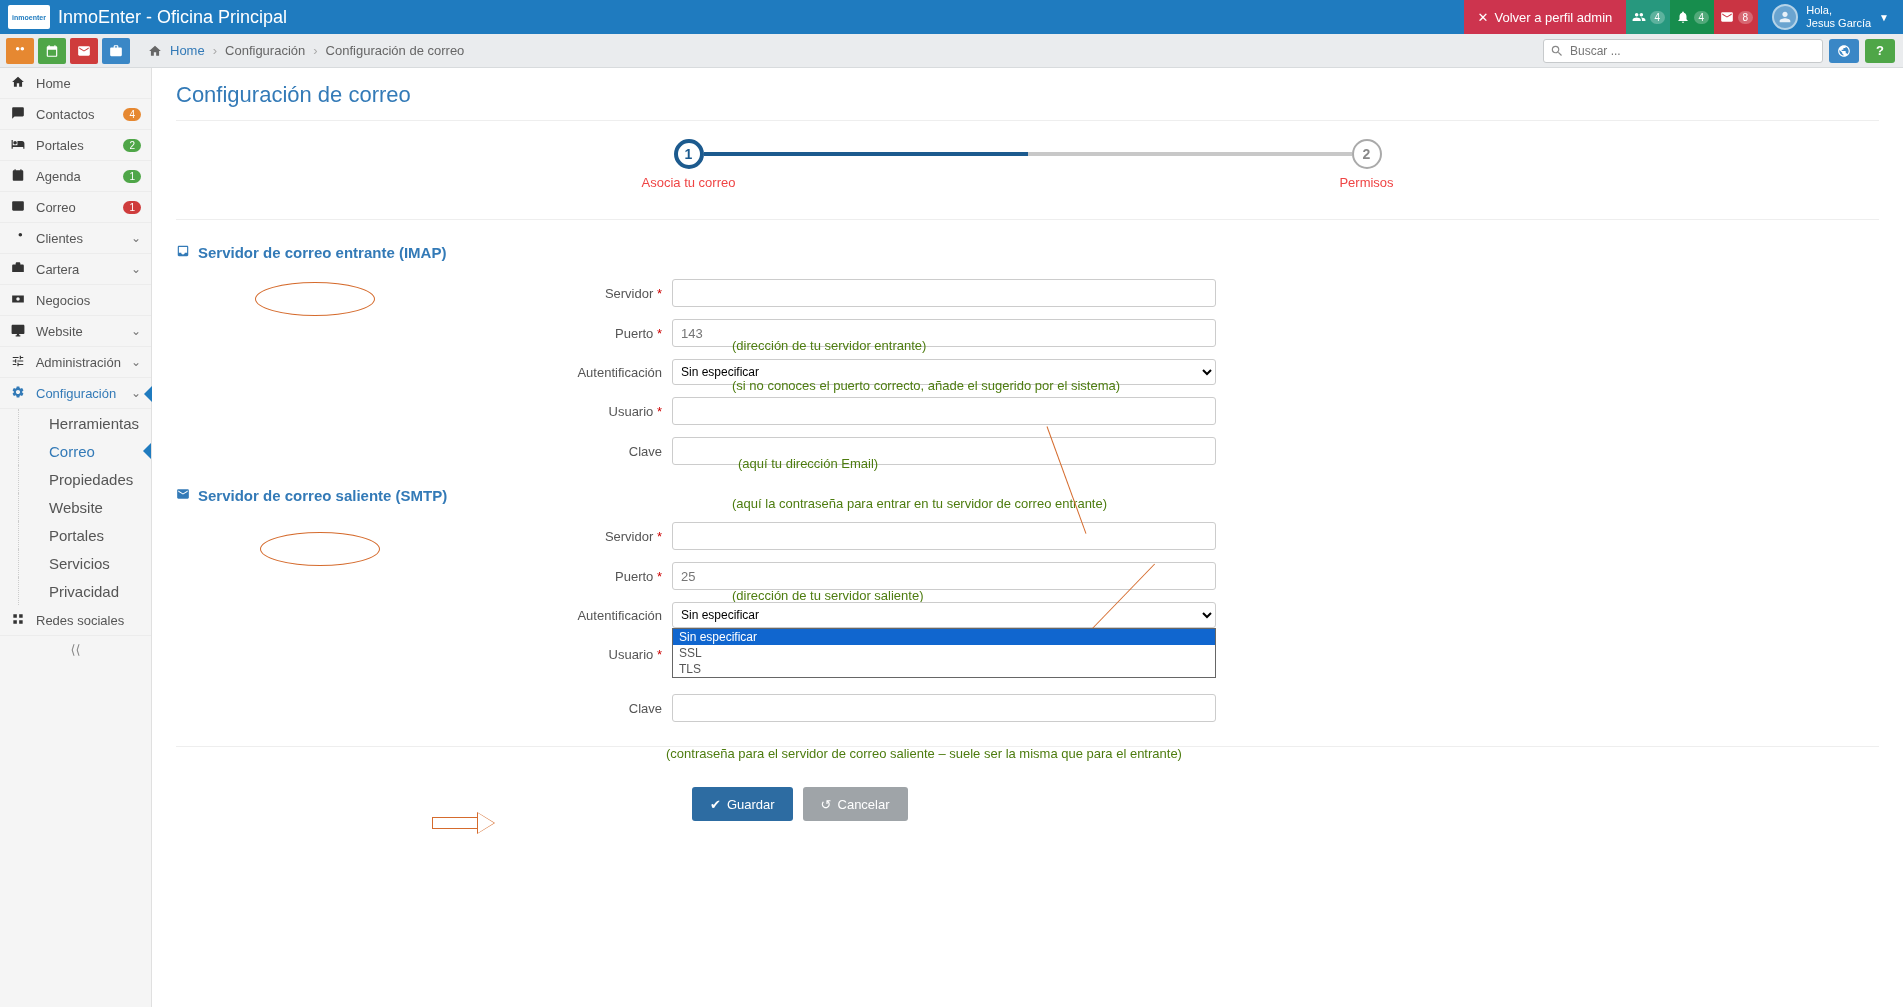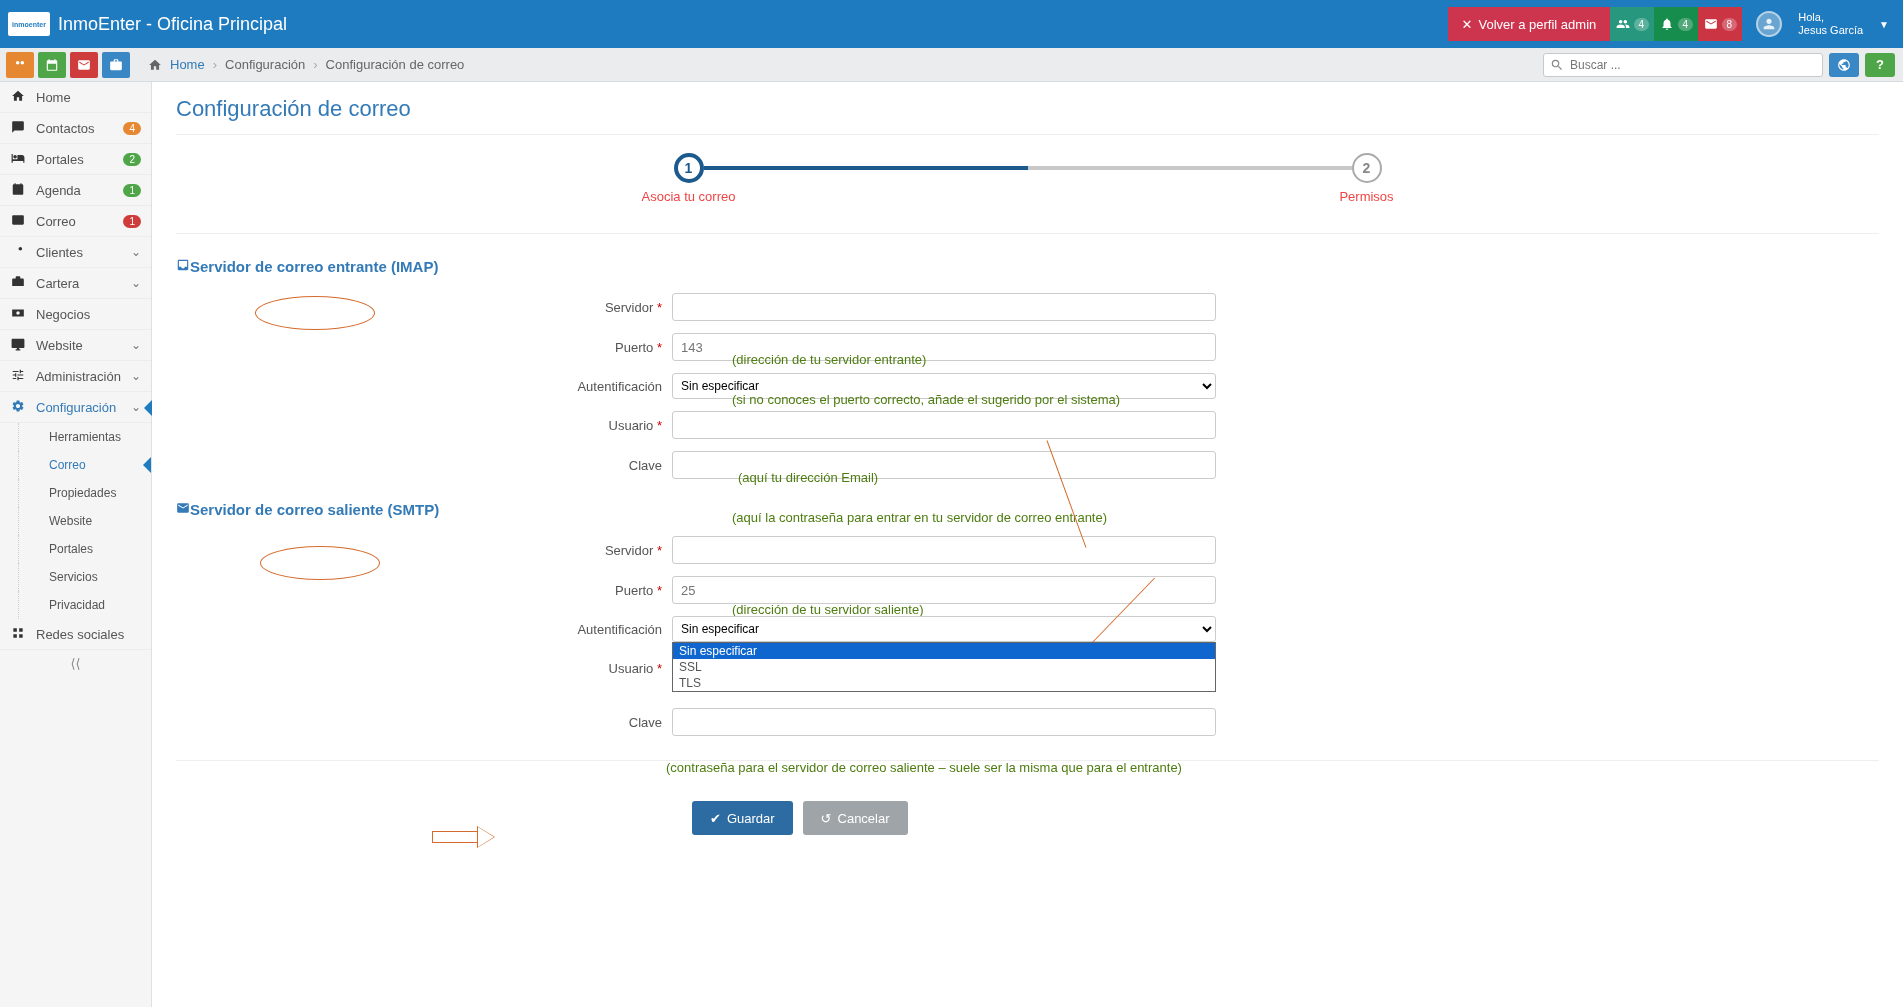--- a/index.html
+++ b/index.html
@@ -1,30 +1,30 @@
 <!DOCTYPE html>
 <html><head>
 <meta charset="utf-8">
 <style>
 * { box-sizing: border-box; margin: 0; padding: 0; }
 body { font-family: "Segoe UI", Arial, sans-serif; font-size: 13px; color: #555; background: #fff; width: 1903px; }
 
 
-.header { background: #1f7bbf; color: #fff; height: 48px; display: flex; align-items: center; }
+.header { background: #1f7bbf; color: #fff; height: 34px; display: flex; align-items: center; }
 .logo { background: #fff; width: 42px; height: 24px; margin: 5px 8px 5px 8px; border-radius: 2px; display: flex; align-items: center; justify-content: center; }
 .logo-text { font-size: 7px; color: #1f7bbf; font-weight: bold; }
 .header-title { font-size: 18px; font-weight: 300; }
 .header-right { margin-left: auto; display: flex; align-items: stretch; height: 34px; }
 .btn-admin { background: #cd344e; color: #fff; padding: 0 14px; display: flex; align-items: center; gap: 6px; cursor: pointer; font-size: 13px; }
 .hdr-btn { width: 44px; display: flex; align-items: center; justify-content: center; gap: 4px; color: #fff; cursor: pointer; }
 .hdr-btn.teal { background: #27987e; }
 .hdr-btn.green { background: #178d4d; }
 .hdr-btn.red { background: #ca3443; }
 .hdr-badge { background: rgba(255,255,255,0.25); border-radius: 8px; font-size: 10px; padding: 1px 5px; }
-.hdr-user { display: flex; align-items: center; gap: 16px; padding: 12px 14px; cursor: pointer; }
+.hdr-user { display: flex; align-items: center; gap: 8px; padding: 12px 14px; cursor: pointer; }
 .avatar { width: 26px; height: 26px; border-radius: 50%; background: #6aa4d0; border: 2px solid #b4d3e8; display: flex; align-items: center; justify-content: center; }
 .user-text { font-size: 11px; line-height: 1.2; }
 
 
 .toolbar-row { background: #eaecee; border-bottom: 1px solid #d8dbdd; height: 34px; display: flex; align-items: center; }
 .tool-btns { display: flex; gap: 4px; padding: 4px 6px; }
 .tb { width: 28px; height: 26px; border-radius: 2px; display: flex; align-items: center; justify-content: center; color: #fff; cursor: pointer; font-size: 14px; }
 .tb.orange { background: #e68831; }
 .tb.green2 { background: #4fa648; }
 .tb.red2 { background: #cf3c3c; }
@@ -45,42 +45,42 @@
 
 
 .sidebar { width: 152px; background: #f5f5f5; border-right: 1px solid #e0e0e0; min-height: 973px; }
 .side-item { display: flex; align-items: center; height: 31px; padding: 0 10px; gap: 10px; color: #555; cursor: pointer; border-bottom: 1px solid #ececec; font-size: 13px; }
 .side-item.active { color: #337ab7; background: #f5f5f5; position: relative; }
 .side-item.active::after { content: ""; position: absolute; right: -1px; top: 8px; width: 0; height: 0; border-top: 8px solid transparent; border-bottom: 8px solid transparent; border-right: 8px solid #1f7bbf; }
 .side-ico { width: 16px; text-align: center; color: #333; }
 .side-item.active .side-ico { color: #337ab7; }
 .side-badge { margin-left: auto; border-radius: 9px; font-size: 10px; color: #fff; padding: 1px 6px; }
 .side-caret { margin-left: auto; color: #777; font-size: 12px; }
-.sub-item { display: flex; align-items: center; height: 28px; padding-left: 30px; color: #555; cursor: pointer; font-size: 12px; border-left: 1px dotted #ccc; margin-left: 18px; }
+.sub-item { display: flex; align-items: center; height: 28px; padding-left: 30px; color: #555; cursor: pointer; font-size: 15px; border-left: 1px dotted #ccc; margin-left: 18px; }
 .sub-item.active { color: #337ab7; position: relative; }
 .sub-item.active::after { content: ""; position: absolute; right: 0; top: 6px; width: 0; height: 0; border-top: 8px solid transparent; border-bottom: 8px solid transparent; border-right: 8px solid #1f7bbf; }
 .collapse-btn { text-align: center; padding: 6px; cursor: pointer; color: #888; }
 
 
 .main { flex: 1; padding: 14px 24px; position: relative; overflow: hidden; }
 .page-title { color: #337ab7; font-size: 22px; font-weight: 400; border-bottom: 1px solid #eee; padding-bottom: 12px; margin-bottom: 18px; }
 
 
 .steps { display: flex; align-items: center; justify-content: center; gap: 0; margin-bottom: 50px; margin-top: 18px; }
 .step { display: flex; flex-direction: column; align-items: center; position: relative; }
 .step-circle { width: 30px; height: 30px; border-radius: 50%; display: flex; align-items: center; justify-content: center; font-size: 14px; font-weight: 600; }
 .step.active .step-circle { border: 4px solid #1c5a8e; background: #fff; color: #1c5a8e; }
 .step .step-circle { border: 2px solid #aaa; background: #fff; color: #888; }
 .step-label { position: absolute; top: 36px; font-size: 13px; color: #ef4444; white-space: nowrap; }
 .step-line { height: 4px; flex-shrink: 0; }
 .step-line.done { background: #1c5a8e; width: 324px; }
 .step-line.todo { background: #c8c8c8; width: 324px; }
 
 
-.section-title { color: #337ab7; font-size: 15px; font-weight: 600; display: flex; align-items: center; margin: 22px 0 18px 0; }
+.section-title { color: #337ab7; font-size: 15px; font-weight: 600; display: flex; align-items: center; gap: 8px; margin: 22px 0 18px 0; }
 .section-title .ico { color: #337ab7; }
 .ellipse { border: 1px solid #d56b2d; border-radius: 50%; position: absolute; width: 120px; height: 34px; pointer-events: none; }
 
 
 .form-row { display: flex; align-items: center; margin-bottom: 12px; }
 .form-label { width: 496px; text-align: right; padding-right: 10px; color: #555; font-size: 13px; }
 .form-label .req { color: #c00; }
 .form-input { width: 544px; height: 28px; border: 1px solid #ccc; border-radius: 3px; padding: 0 8px; font-size: 13px; }
 .form-select { width: 544px; height: 26px; border: 1px solid #ccc; border-radius: 3px; padding: 0 4px; font-size: 12px; background: #fff; }
 .hint { position: absolute; color: #4d7c0f; font-size: 13px; pointer-events: none; white-space: nowrap; }

